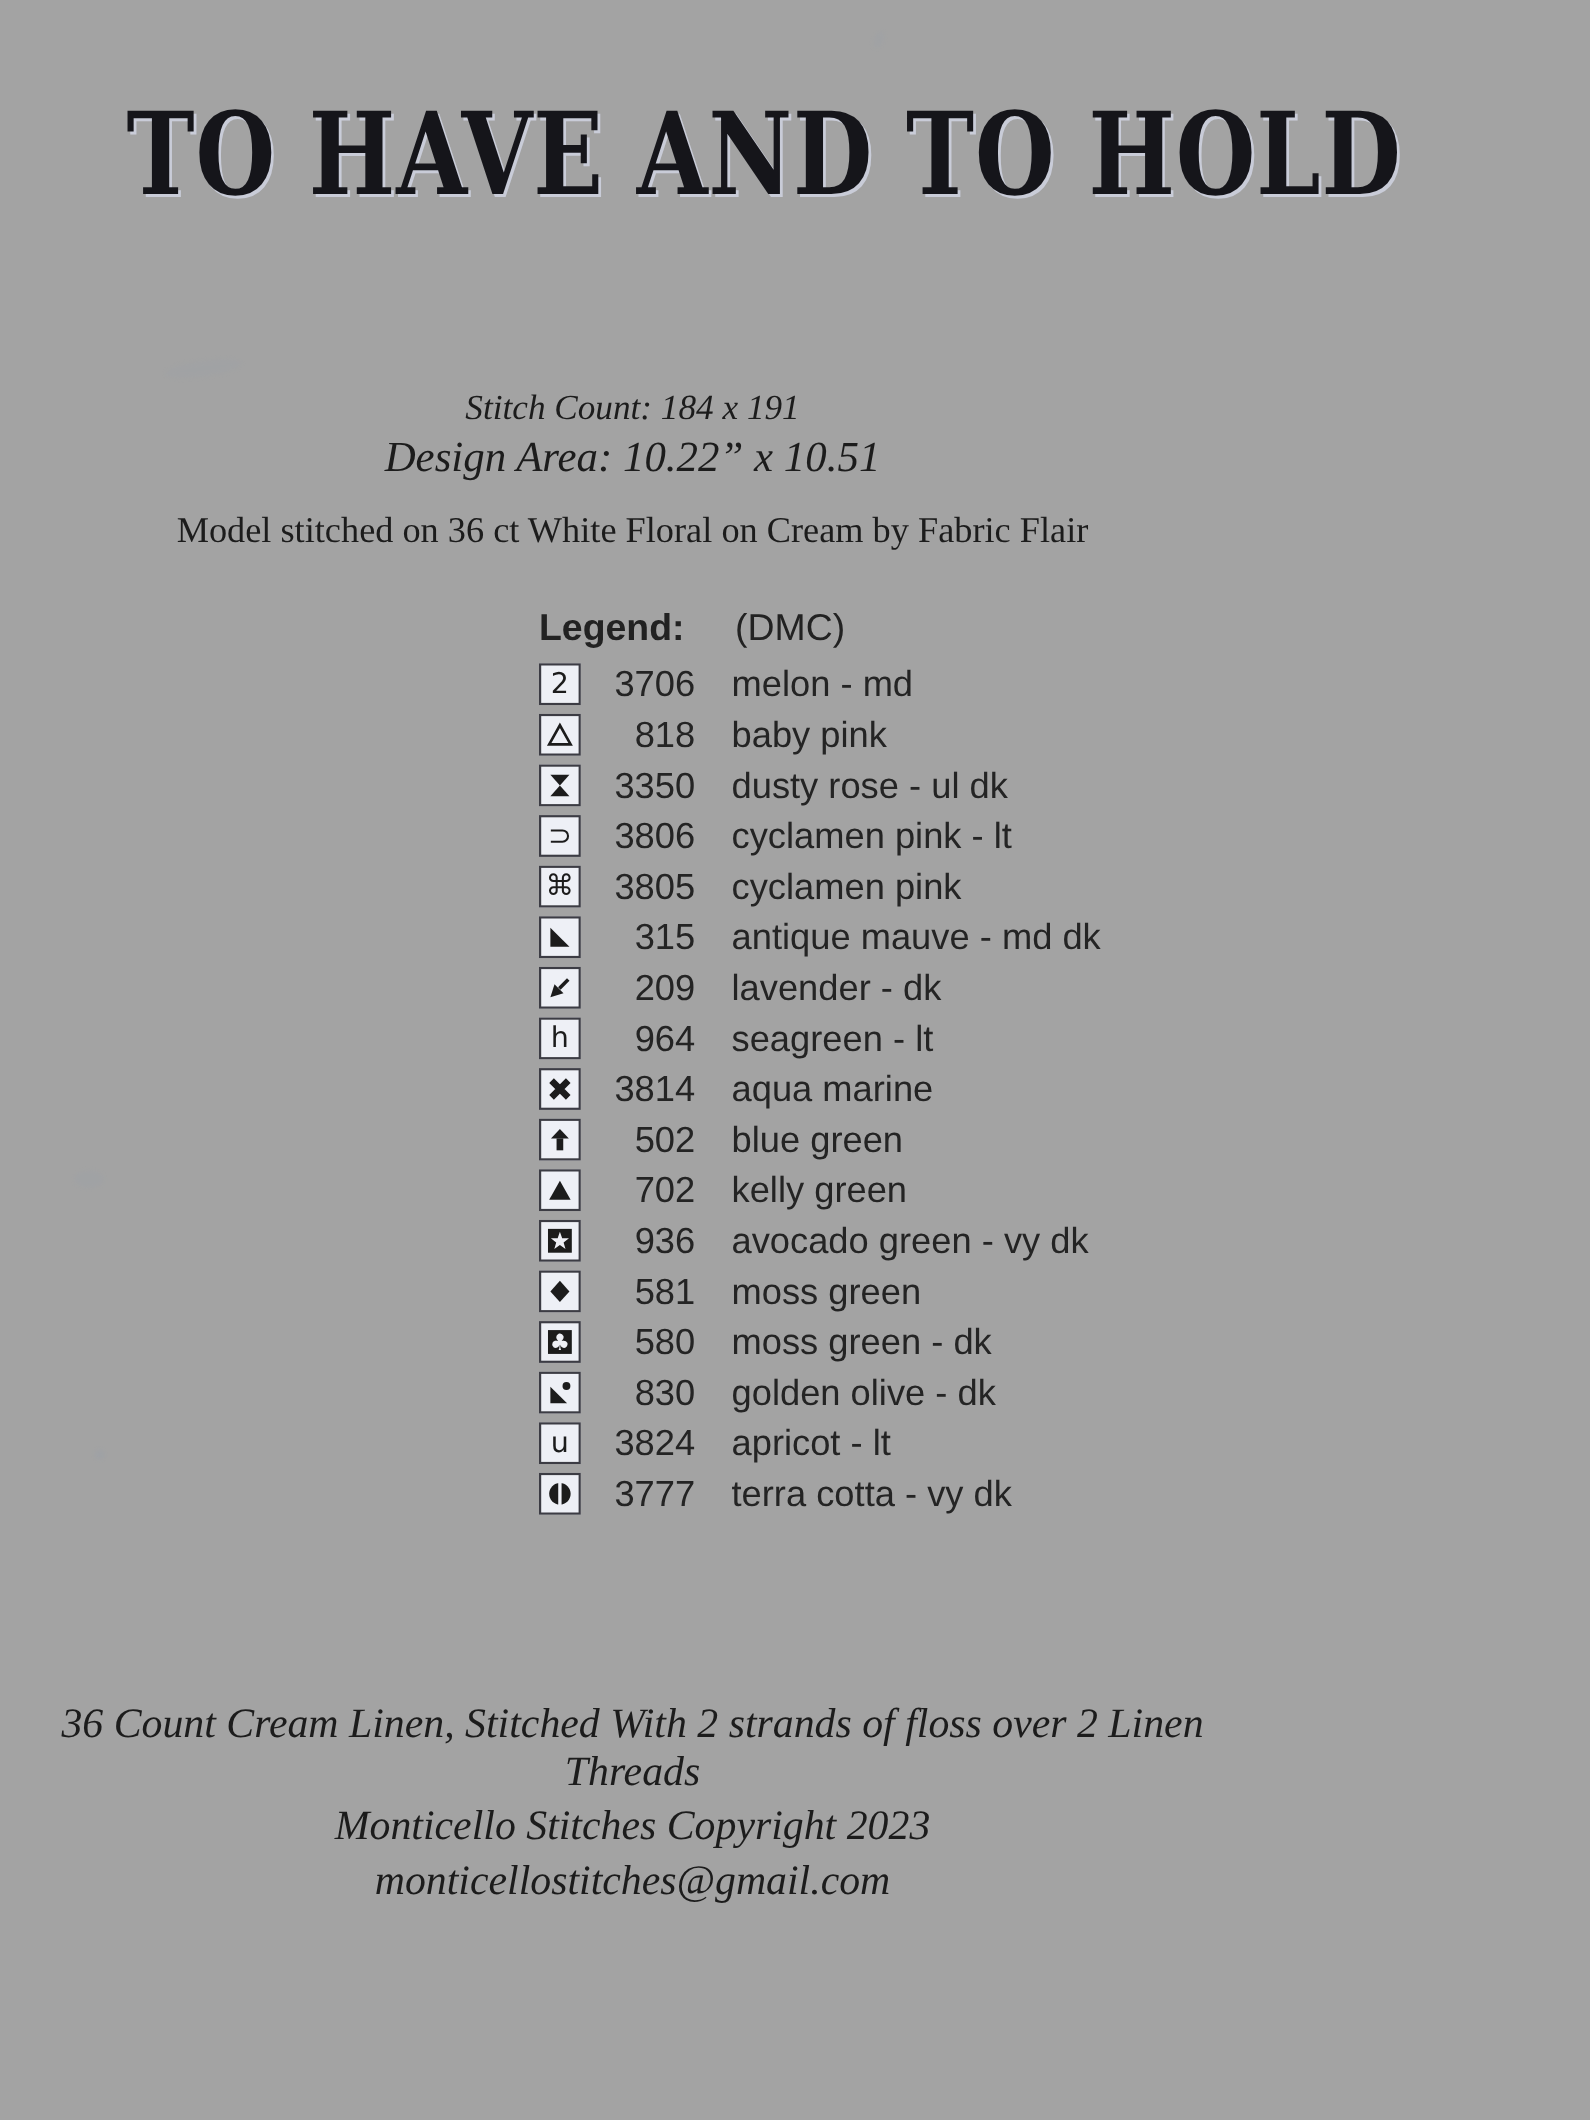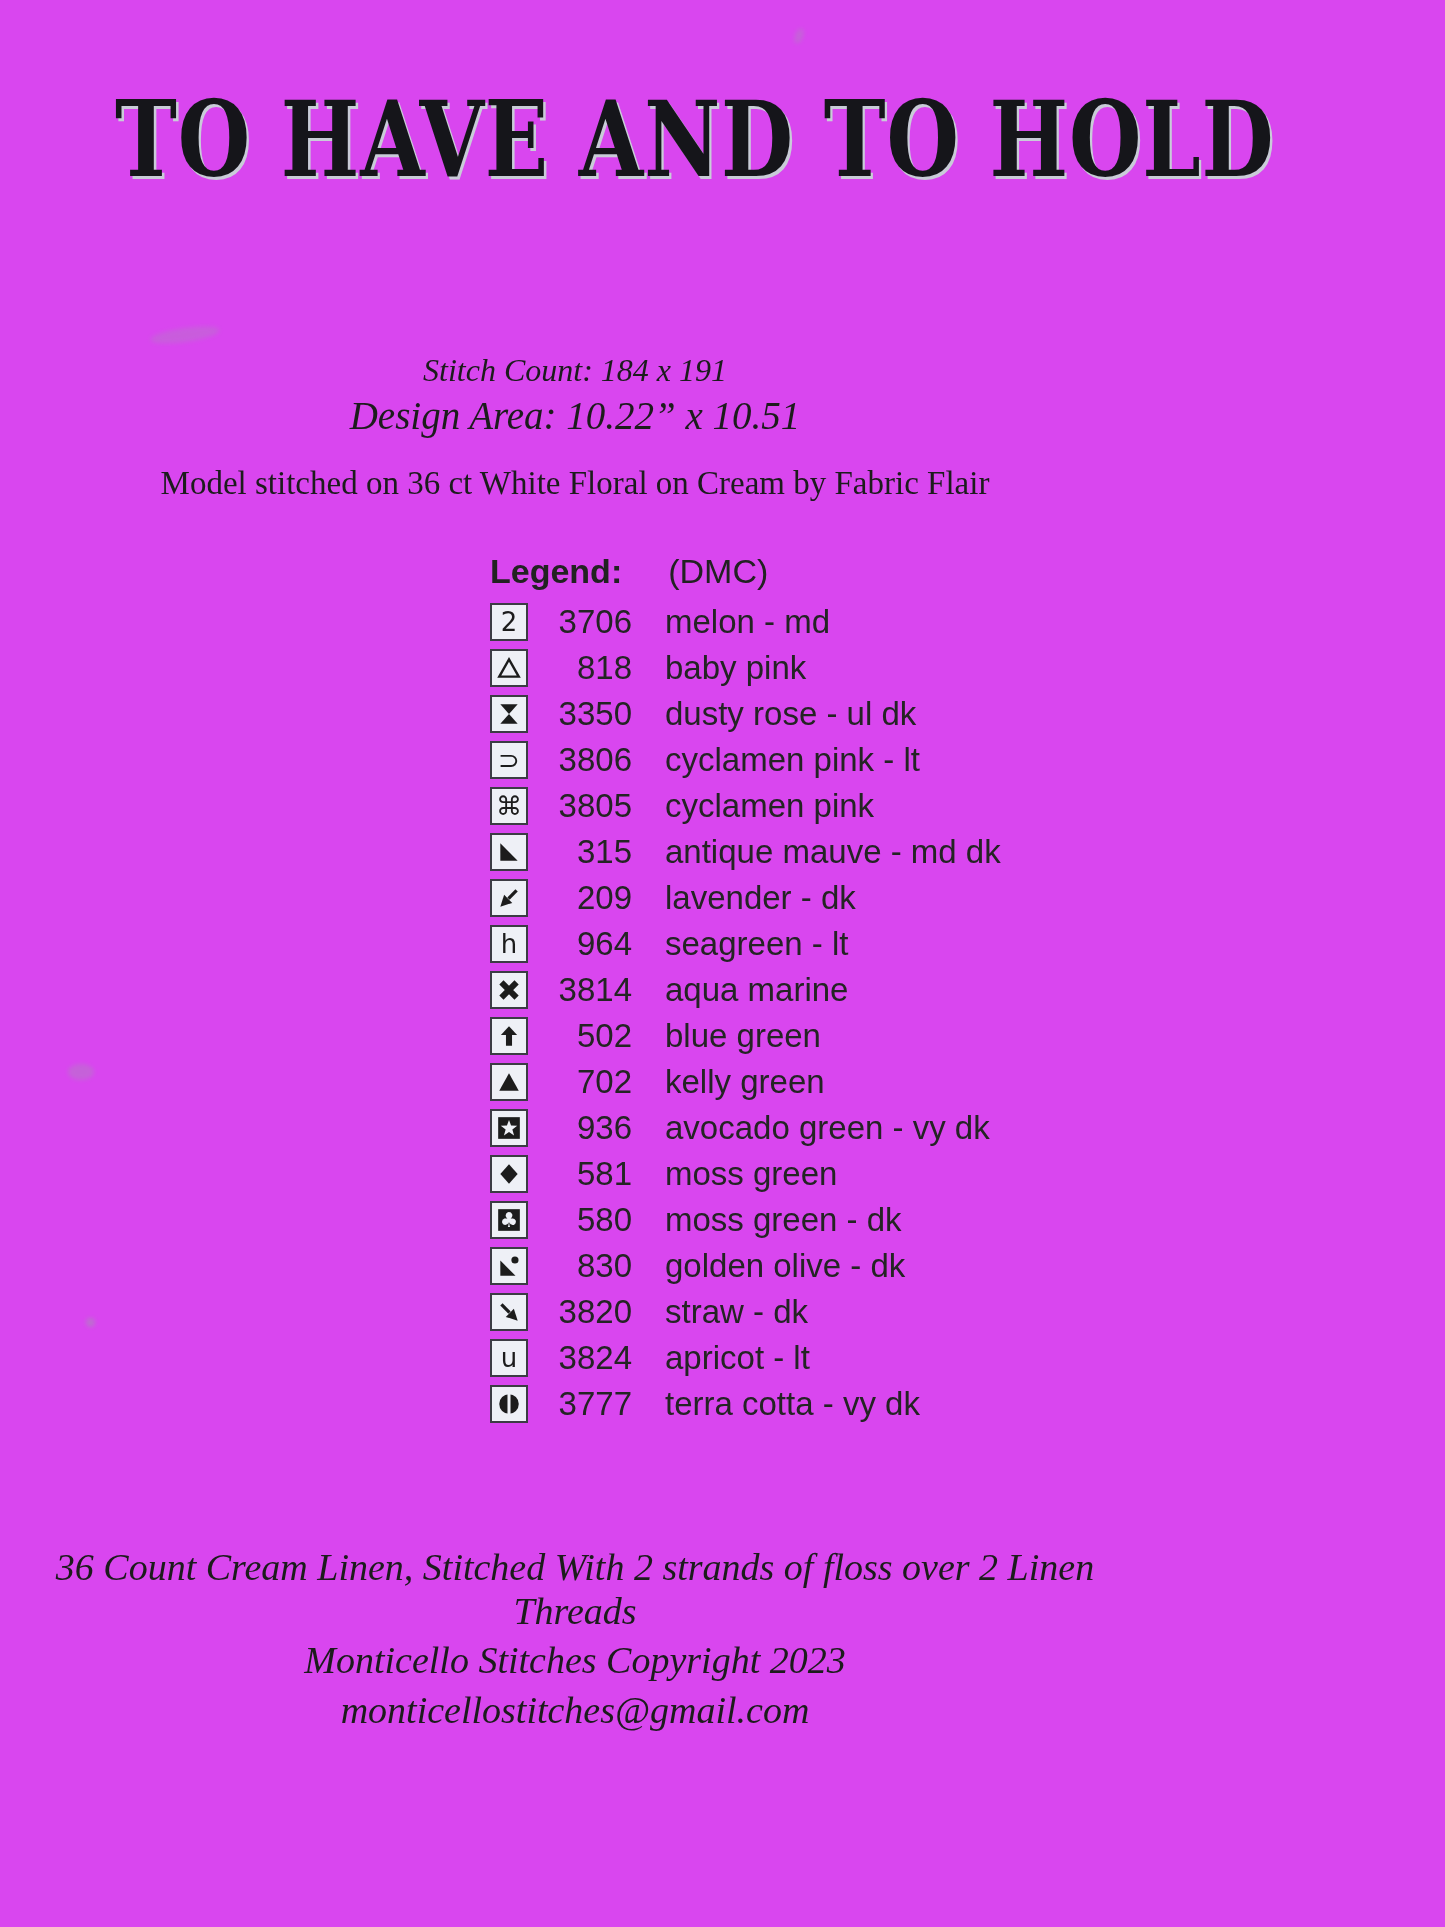--- a/index.html
+++ b/index.html
@@ -1,20 +1,20 @@
 <!DOCTYPE html>
 <html><head>
 <meta charset="utf-8">
 <style>
   html,body{margin:0;padding:0;}
   body{background:#d8dade;}
   .page{
     position:relative;
     width:1445px;height:1927px;
-    background:#d946ef;
+    background:#a3a3a3;
     overflow:hidden;
     font-family:"Liberation Serif", serif;
     color:#1c1c1c;
   }
   .col{position:absolute;left:0;width:1150px;text-align:center;}
 
   .title{
     top:78px;
     font-family:"DejaVu Serif", serif;
     font-weight:bold;
@@ -237,30 +237,20 @@
       <span class="sym">
         <svg width="26" height="26" viewBox="0 0 24 24">
             <polygon points="4,7 4,21 18,21" fill="#1c1c1c"></polygon>
             <circle cx="17.5" cy="6.5" r="3.3" fill="#1c1c1c"></circle>
           </svg>
       </span>
       <span class="code">830</span>
       <span class="cname">golden olive - dk</span>
     </div>
 
-    <div class="lrow">
-      <span class="sym">
-        <svg width="26" height="26" viewBox="0 0 24 24">
-            <path d="M5 5 L12.5 12.5" stroke="#1c1c1c" stroke-width="3" fill="none"></path>
-            <polygon points="20,20 9,16.5 16.5,9" fill="#1c1c1c"></polygon>
-          </svg>
-      </span>
-      <span class="code">3820</span>
-      <span class="cname">straw - dk</span>
-    </div>
 
     <div class="lrow">
       <span class="sym">
           <span class="symtxt">u</span>
         </span>
       <span class="code">3824</span>
       <span class="cname">apricot - lt</span>
     </div>
 
     <div class="lrow">

